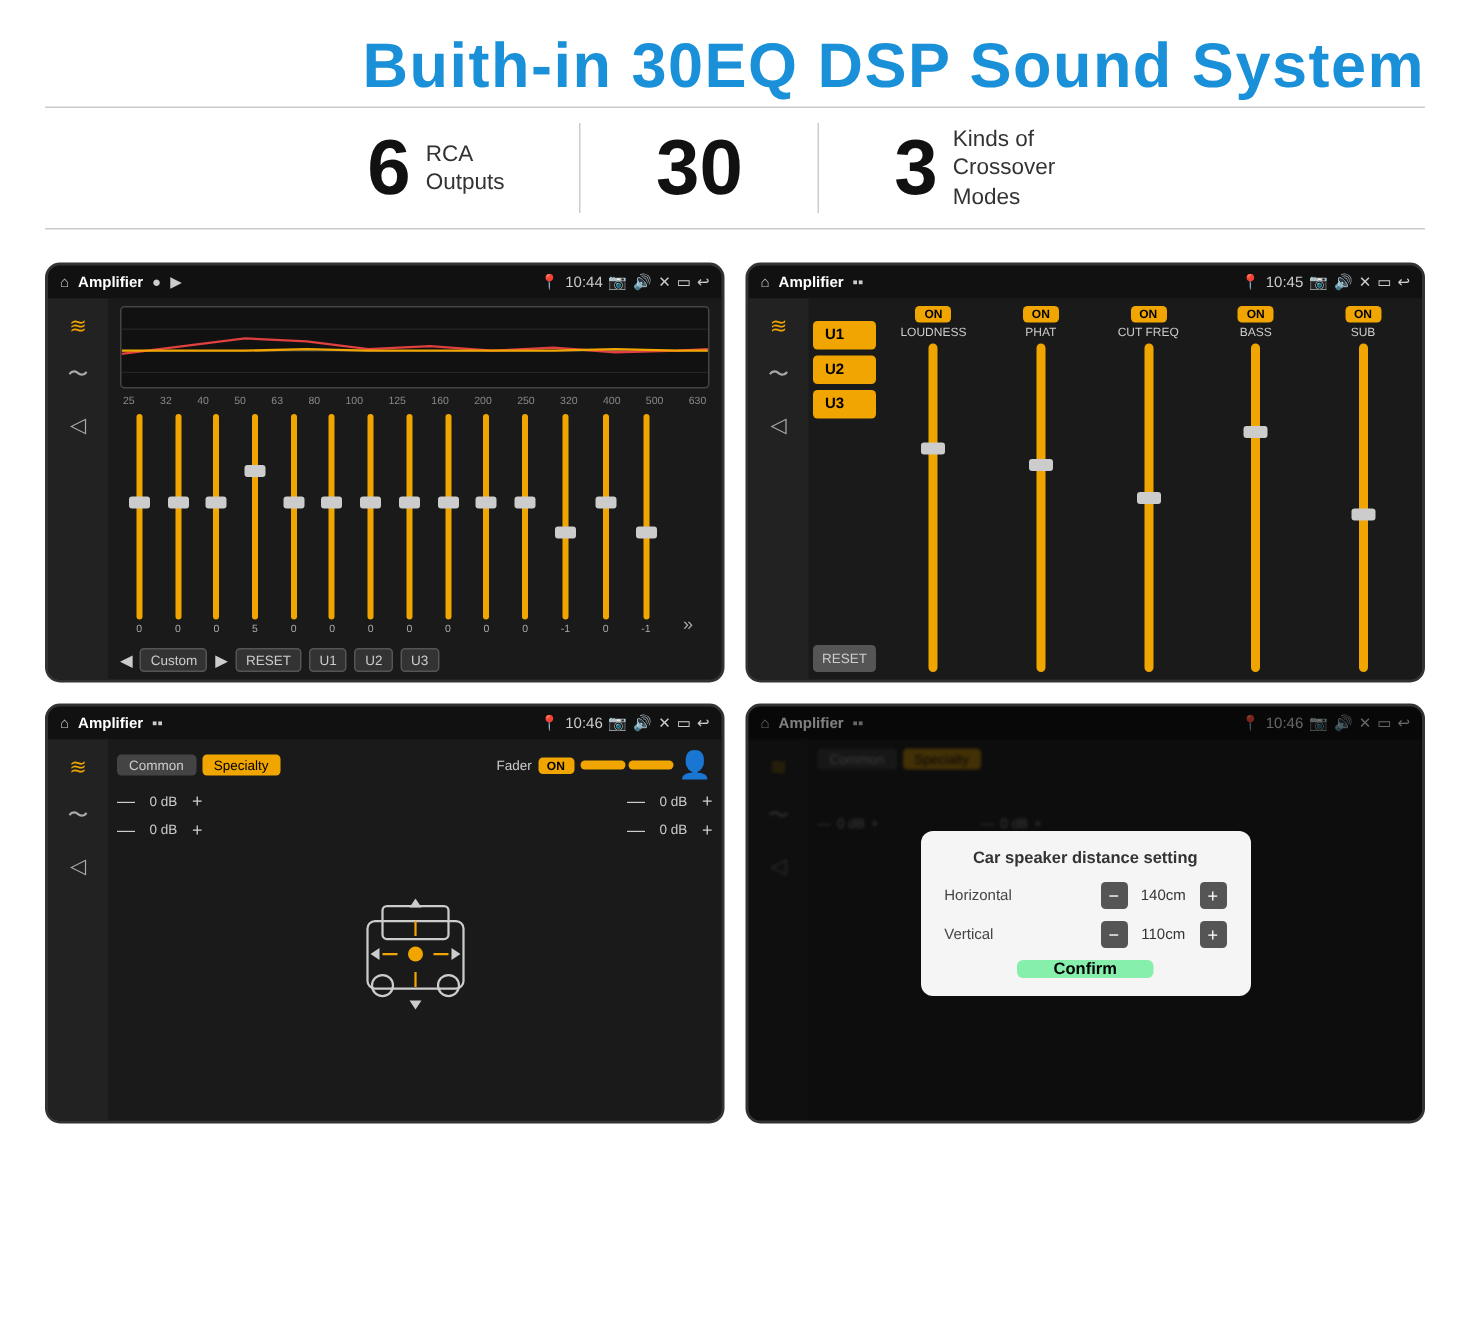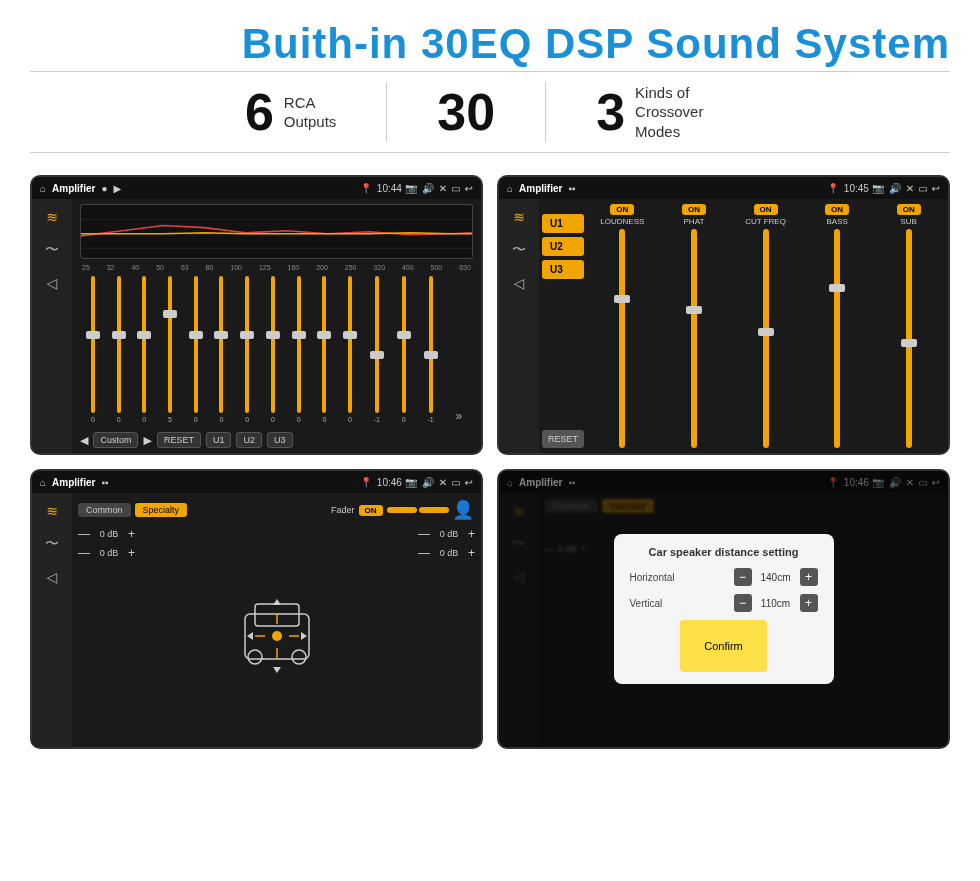--- a/index.html
+++ b/index.html
@@ -458,26 +458,26 @@
       text-align: center;
     }
 
     .dialog-confirm {
       display: flex;
       justify-content: center;
       margin-top: 8px;
     }
 
     .confirm-btn {
-      background: #fde047;
+      background: #86efac;
       border: none;
       border-radius: 4px;
-      padding: 20px 24px;
+      padding: 0 24px;
       font-size: 11px;
-      font-weight: normal;
+      font-weight: bold;
       color: #000;
       cursor: pointer;
     }
 
     .b-btn {
       background: #333;
       border-radius: 3px;
       padding: 2px 6px;
       color: #ccc;
       font-size: 8px;

